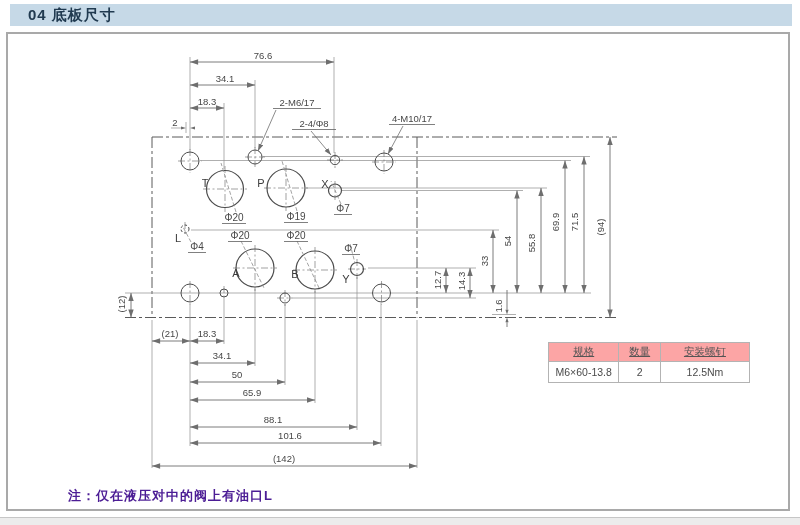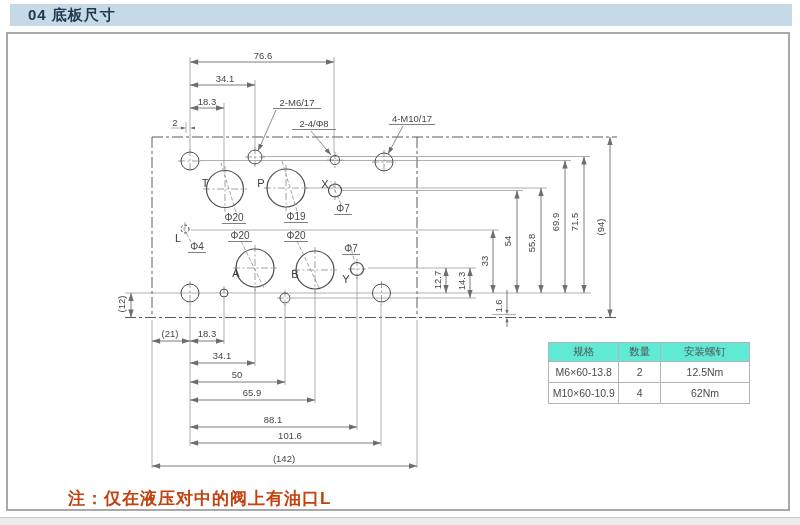--- a/index.html
+++ b/index.html
@@ -40,24 +40,24 @@
   .pt{font-size:11px;text-anchor:middle;fill:#3c3c3c;}
   .ph{font-size:10px;text-anchor:middle;}
   .co{font-size:9.5px;text-anchor:middle;}
   
   .screws{position:absolute;left:548px;top:342px;width:204px;}
   .screws .stitle{font-size:12px;font-weight:bold;color:#3a3a3a;margin:0 0 7px 2px;}
   table.screwtbl{border-collapse:collapse;width:202px;font-size:10.5px;color:#4a4a4a;}
   table.screwtbl th,table.screwtbl td{
     border:1px solid #b3b3b3;text-align:center;padding:0;height:20px;font-weight:normal;
   }
-  table.screwtbl th{background:#5eead4;color:#555;height:18px;}
+  table.screwtbl th{background:#fca5a5;color:#555;height:18px;text-decoration:underline;}
   .c1{width:70px;} .c2{width:41px;} .c3{width:89px;}
   .note{
-    position:absolute;left:68px;top:487px;font-size:17px;font-weight:600;color:#c2410c;
+    position:absolute;left:68px;top:487px;font-size:13px;font-weight:600;color:#4c1d95;
     letter-spacing:1px;
   }
 </style>
 </head>
 <body>
 
 <div class="titlebar">
   <span class="title">04 底板尺寸</span>
 </div>
 
@@ -266,24 +266,19 @@
         <th class="c2">数量</th>
         <th class="c3">安装螺钉</th>
       </tr>
     </thead>
     <tbody>
       <tr>
         <td>M6×60-13.8</td>
         <td>2</td>
         <td>12.5Nm</td>
       </tr>
-      <tr>
-        <td>M10×60-10.9</td>
-        <td>4</td>
-        <td>62Nm</td>
-      </tr>
     </tbody>
   </table>
 </div>
 
 <div class="note">注：仅在液压对中的阀上有油口L</div>
 
 <div class="bottomstrip"></div>
 
 </body></html>

